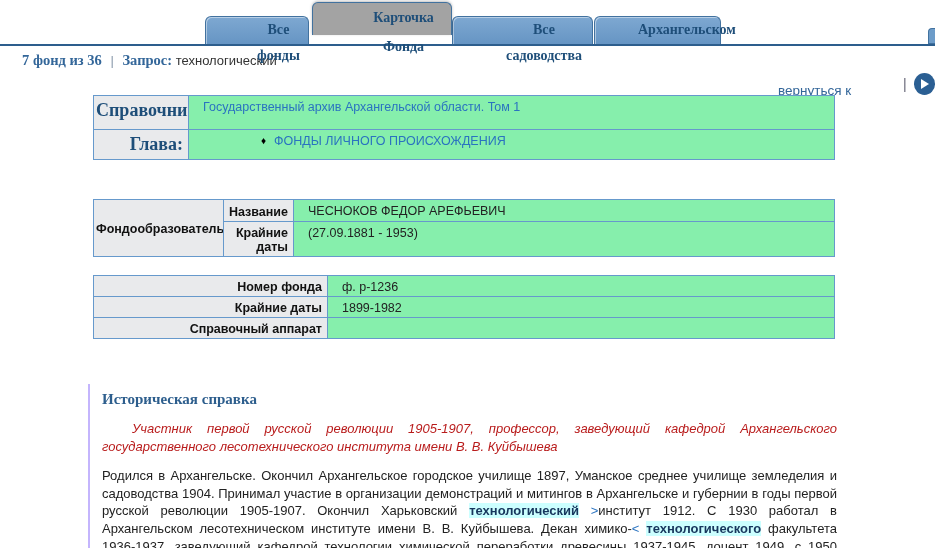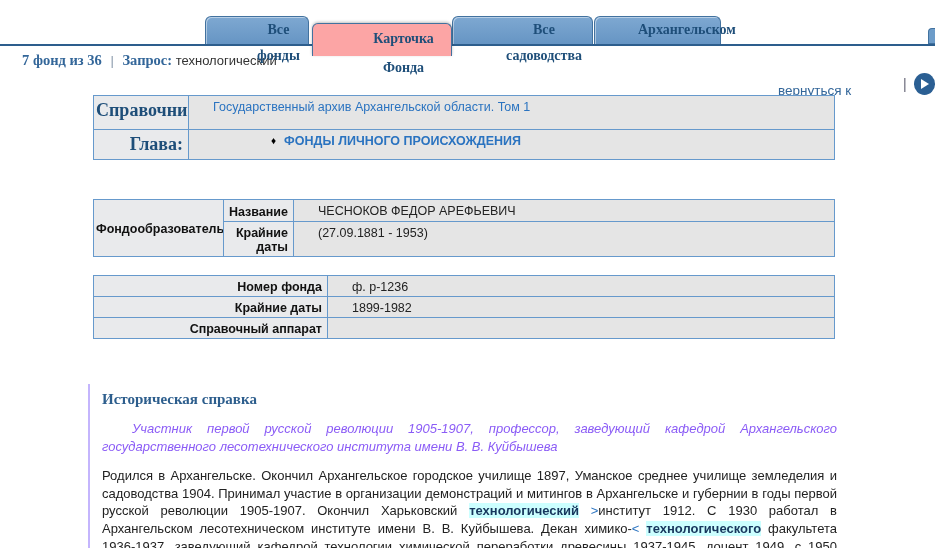--- a/index.html
+++ b/index.html
@@ -7,21 +7,21 @@
   body { font-family:"Liberation Sans", sans-serif; color:#333; position:relative; }
 
   
   .tabs-rule { position:absolute; left:0; top:44px; width:935px; height:2px; background:#2d5e8d; z-index:1; }
   .tab { position:absolute; top:16px; height:28px; z-index:2; cursor:pointer;
          background:linear-gradient(to bottom,#7ea8d1,#6695c4);
          border:1px solid #42729f; border-bottom:none; border-radius:6px 6px 0 0;
          box-shadow: inset 1px 1px 0 rgba(255,255,255,.45);
          color:#1e4e79; font-family:"Liberation Serif", serif; font-weight:bold; font-size:14px;
          text-align:center; line-height:26px;padding-left:43px; }
-  .tab.active { top:23px; height:33px; z-index:3; background:#fca5a5;
+  .tab.active { top:2px; height:33px; z-index:3; background:#a3a3a3;
          box-shadow: 0 -1px 3px rgba(0,0,0,.25); line-height:29px; }
   .tab-partial { position:absolute; left:928px; top:28px; width:7px; height:16px; z-index:2;
          background:#6d9cc9; border:1px solid #42729f; border-right:none; border-radius:4px 0 0 0; }
 
   
   .resultbar-left { position:absolute; left:22px; top:52px; font-size:13px; white-space:nowrap; }
   .rb-strong { font-family:"Liberation Serif", serif; font-weight:bold; font-size:14.5px; color:#336699; }
   .rb-sep { color:#8899aa; padding:0 5px; font-size:13px; }
   .rb-query { color:#333; font-size:13px; }
   .resultbar-right { position:absolute; left:778px; top:54px; display:flex; align-items:center; }
@@ -29,37 +29,37 @@
   .back-sep { color:#667; padding:0 7px 0 9px; font-size:14px; }
   .next-btn { width:22px; height:22px; border-radius:50%; background:#2b5f93; border:none; cursor:pointer;
               display:flex; align-items:center; justify-content:center; }
   .next-btn .tri { width:0; height:0; border-top:5px solid transparent; border-bottom:5px solid transparent;
               border-left:8px solid #fff; margin-left:2px; }
 
   
   table { border-collapse:collapse; table-layout:fixed; position:absolute; left:93px; width:742px; }
   td { border:1px solid #6699cc; vertical-align:top; font-size:12.5px; overflow:hidden; }
   .lbl { background:#e9eaec; text-align:right; padding:4px 5px 2px 2px; }
-  .val { background:#e5e5e5; padding:4px 6px 2px 24px; color:#222; }
+  .val { background:#86efac; padding:4px 6px 2px 14px; color:#222; }
   .t-ref { top:95px; }
   .t-ref .lbl { font-family:"Liberation Serif", serif; font-weight:bold; color:#1e4e79; font-size:18px; }
   .t-creator { top:199px; }
   .t-fund { top:275px; }
   .sans-lbl { font-weight:bold; color:#111; }
   .group-lbl { vertical-align:middle; text-align:center; padding-left:2px; white-space:nowrap; }
   a.tbl-link { color:#2a73c0; text-decoration:none; cursor:pointer; }
-  .chapter { margin-left:58px; white-space:nowrap;font-weight:bold; }
+  .chapter { margin-left:58px; white-space:nowrap; }
   .bullet { color:#000; font-size:10px; margin-right:8px; vertical-align:1px; }
 
   
   .history { position:absolute; left:88px; top:384px; width:747px; height:176px;
              border-left:2px solid #c4b5fd; padding:7px 0 0 12px; }
   .history h2 { font-family:"Liberation Serif", serif; font-weight:bold; font-size:15px; color:#2d5e8d; }
   .history .intro { margin-top:12px; width:735px; font-style:italic; font-size:13px; line-height:17.6px;
-             text-align:justify; text-indent:30px; color:#8b5cf6; }
+             text-align:justify; text-indent:30px; color:#b91c1c; }
   .history .bio { margin-top:12px; width:735px; font-size:13px; line-height:17.6px;
              text-align:justify; color:#222; }
   .hl { background:#ccffff; font-weight:bold; color:#17365d; }
   .mk { color:#2a73c0; cursor:pointer; }
 </style>
 </head>
 <body>
 
 <div class="tabs-rule"></div>
 <div class="tab" style="left:205px; width:104px;">Все фонды</div>

